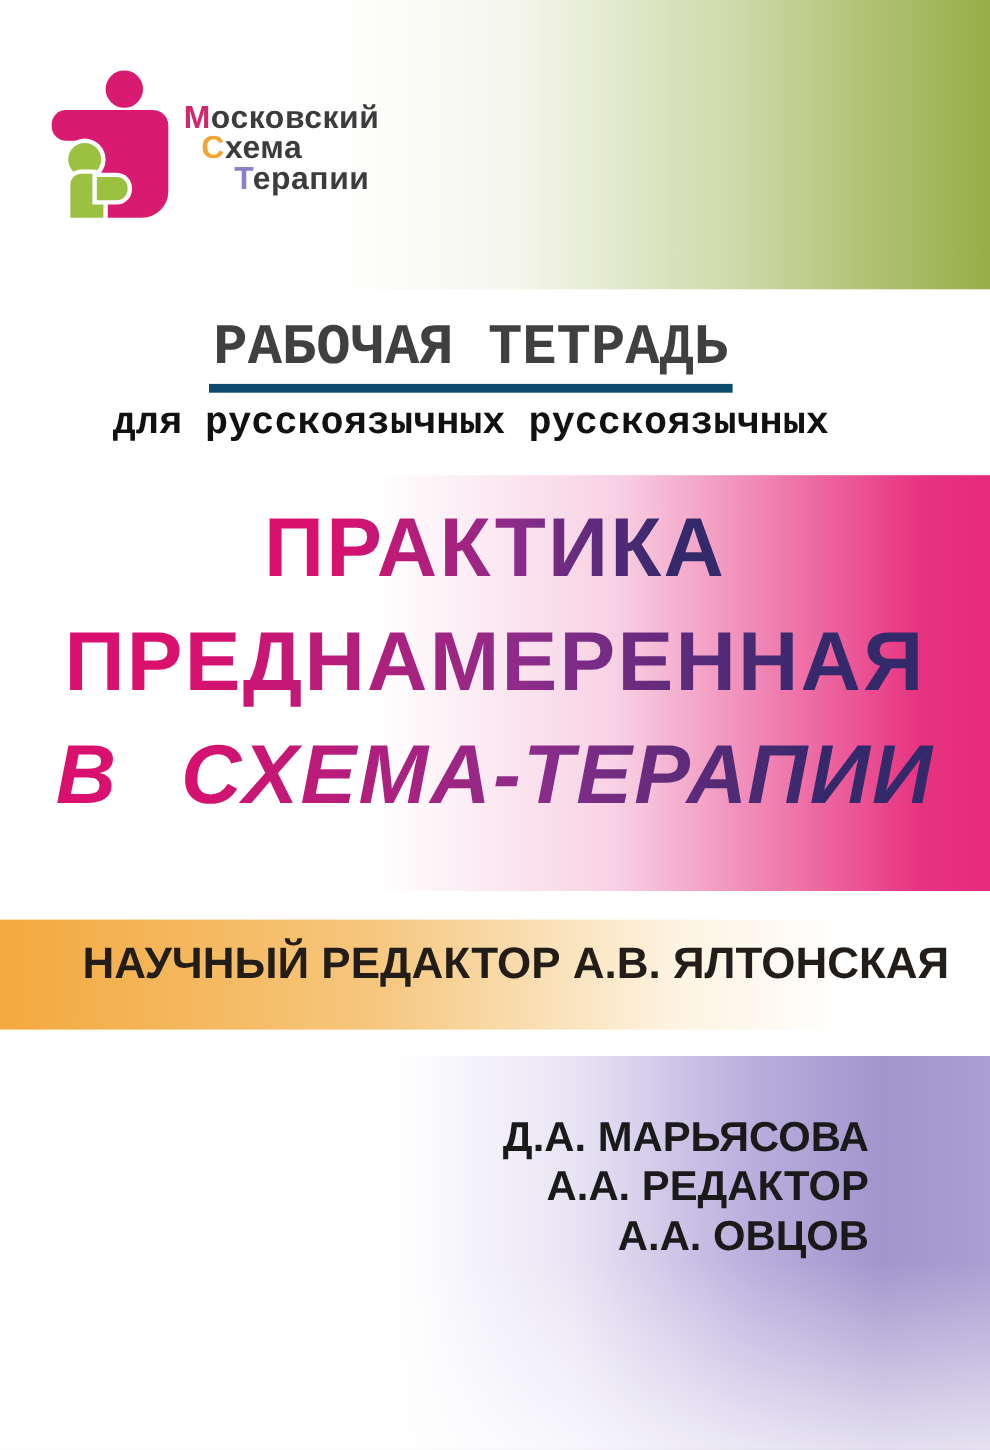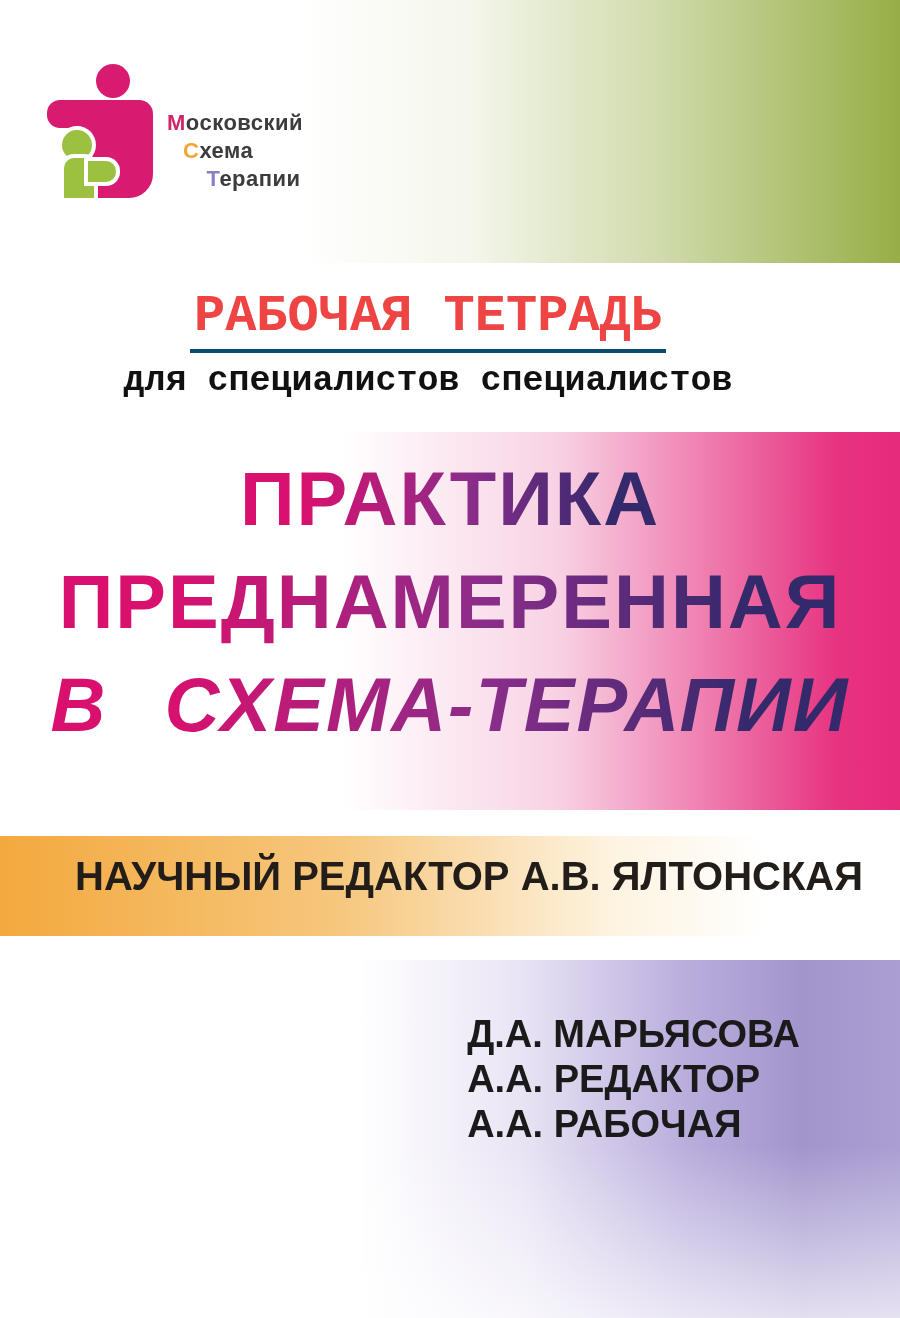--- a/index.html
+++ b/index.html
@@ -71,22 +71,22 @@
   }
   .child-arm{
     left:88px; top:161px; width:28px; height:21px;
     background:var(--childGreen);
     border-radius:0 10px 10px 0;
     box-shadow:0 0 0 4px #ffffff;
   }
 
   
   .org{
-    position:absolute; left:167px; top:109px;
-    font-weight:bold; font-size:22px; line-height:28px;
+    position:absolute; left:167px; top:93px;
+    font-weight:bold; font-size:29px; line-height:28px;
     color:var(--orgText); letter-spacing:0.5px; white-space:nowrap;
   }
   .org-line{display:block;}
   .org-line:nth-child(2){margin-left:16px;}
   .org-line:nth-child(3){margin-left:37px;text-align:center;}
   .org-line:nth-child(4){margin-left:88px;text-align:center;}
   .init{font-weight:bold;}
   .init-m{color:var(--initM);}
   .init-i{color:var(--initI);}
   .init-s{color:var(--initS);}
@@ -95,22 +95,22 @@
   
   .series{
     position:absolute; top:290px; left:0; width:100%;
     text-align:center;
   }
   .series-inner{display:inline-block; margin-right:44px;}
   .series-title{
     display:inline-block;
     font-family:"Liberation Mono", monospace;
     font-weight:bold; font-size:52px; line-height:54px;
-    color:#ef4444; letter-spacing:0px;
-    border-bottom:4px solid #0c4a6e;
+    color:#404040; letter-spacing:0px;
+    border-bottom:8px solid #0c4a6e;
     padding:0 4px 5px 4px;
     white-space:nowrap;
   }
   .series-subtitle{
     margin-top:9px;
     font-family:"Liberation Mono", monospace;
     font-weight:bold; font-size:35px; line-height:38px;
     color:#111; white-space:nowrap;
   }
 
@@ -172,21 +172,22 @@
         rgba(255,255,255,0) 52%,
         rgba(255,255,255,0.70) 100%),
       linear-gradient(to right,
         #ffffff 40%,
         #e9e4f4 58%,
         #baaedd 76%,
         var(--lavenderDeep) 89%,
         #aa9ed2 100%);
   }
   .authors-list{
-    position:absolute; top:52px; right:100px;
+    position:absolute; top:52px; right:110px;
+    text-align:right;
     font-weight:bold; font-size:38px; line-height:45px;
     color:var(--inkBlack); white-space:nowrap;
   }
 </style>
 </head>
 <body>
 
 <div class="page">
 
   <div class="green-band"></div>
@@ -202,37 +203,37 @@
 
   <div class="org">
     <span class="org-line"><span class="init init-m">М</span><span>осковский</span></span>
     <span class="org-line"><span class="init init-s">С</span><span>хема</span></span>
     <span class="org-line"><span class="init init-t">Т</span><span>ерапии</span></span>
   </div>
 
   <div class="series">
     <div class="series-inner">
       <span class="series-title">РАБОЧАЯ ТЕТРАДЬ</span>
-      <div class="series-subtitle">для специалистов специалистов</div>
+      <div class="series-subtitle">для русскоязычных русскоязычных</div>
     </div>
   </div>
 
   <div class="pink-band"></div>
 
   <div class="main-title">
     <span class="title-row"><span class="title-line">ПРАКТИКА</span></span>
     <span class="title-row"><span class="title-line">ПРЕДНАМЕРЕННАЯ</span></span>
     <span class="title-row"><span class="title-line">В СХЕМА-ТЕРАПИИ</span></span>
   </div>
 
   <div class="editor-band">
     <div class="editor-credit">НАУЧНЫЙ РЕДАКТОР А.В. ЯЛТОНСКАЯ</div>
   </div>
 
   <div class="authors-section">
     <div class="authors-list">
       <div>Д.А. МАРЬЯСОВА</div>
       <div>А.А. РЕДАКТОР</div>
-      <div>А.А. РАБОЧАЯ</div>
+      <div>А.А. ОВЦОВ</div>
     </div>
   </div>
 
 </div>
 
 </body></html>

